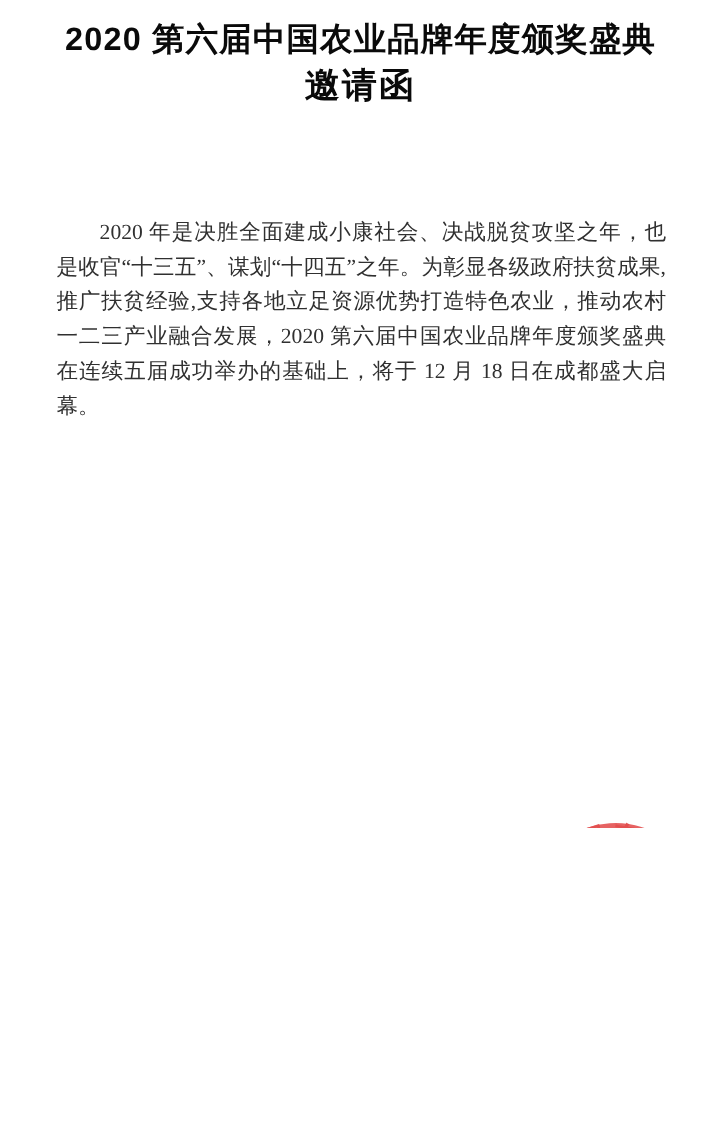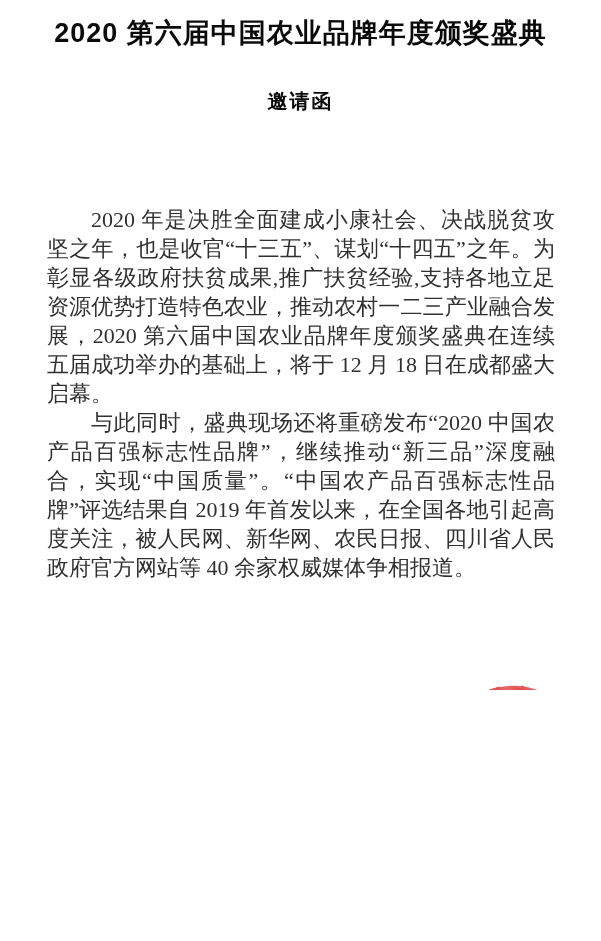--- a/index.html
+++ b/index.html
@@ -24,30 +24,29 @@
     font-family: "Liberation Sans", sans-serif;
     font-weight: 700;
     color: #0a0a0a;
     line-height: 39px;
   }
   .title-line {
     font-size: 27px;
     letter-spacing: 1px;
   }
   .subtitle-line {
-    font-size: 20px;
+    font-size: 29px;
     letter-spacing: 2px;
-    margin-top: 29px;
   }
   .body-text {
     position: absolute;
-    top: 205px;
+    top: 179px;
     left: 47px;
     width: 508px;
-    font-size: 22px;
+    font-size: 18px;
     line-height: 29px;
     color: #303030;
     text-align: justify;
     text-justify: inter-ideograph;
   }
   .body-text p {
     margin: 0;
     text-indent: 2em;
   }
   .signature-block {
@@ -103,21 +102,20 @@
 
 <div class="page">
 
   <div class="title-block">
     <div class="title-line">2020 第六届中国农业品牌年度颁奖盛典</div>
     <div class="subtitle-line">邀请函</div>
   </div>
 
   <div class="body-text">
     <p>2020 年是决胜全面建成小康社会、决战脱贫攻坚之年，也是收官“十三五”、谋划“十四五”之年。为彰显各级政府扶贫成果,推广扶贫经验,支持各地立足资源优势打造特色农业，推动农村一二三产业融合发展，2020 第六届中国农业品牌年度颁奖盛典在连续五届成功举办的基础上，将于 12 月 18 日在成都盛大启幕。</p>
-    <p>与此同时，盛典现场还将重磅发布“2020 中国农产品百强标志性品牌”，继续推动“新三品”深度融合，实现“中国质量”。“中国农产品百强标志性品牌”评选结果自 2019 年首发以来，在全国各地引起高度关注，被人民网、新华网、农民日报、四川省人民政府官方网站等 40 余家权威媒体争相报道。</p>
   </div>
 
   <div class="signature-block">
     <div class="sig-line-1">中国农业品牌年度颁奖盛典组委会</div>
     <div class="sig-line-2">通威集团</div>
     <div class="sig-line-3">2020 年 16 月</div>
   </div>
 
   <div class="seal">
     <svg viewBox="0 0 148 148" width="150" height="150">

